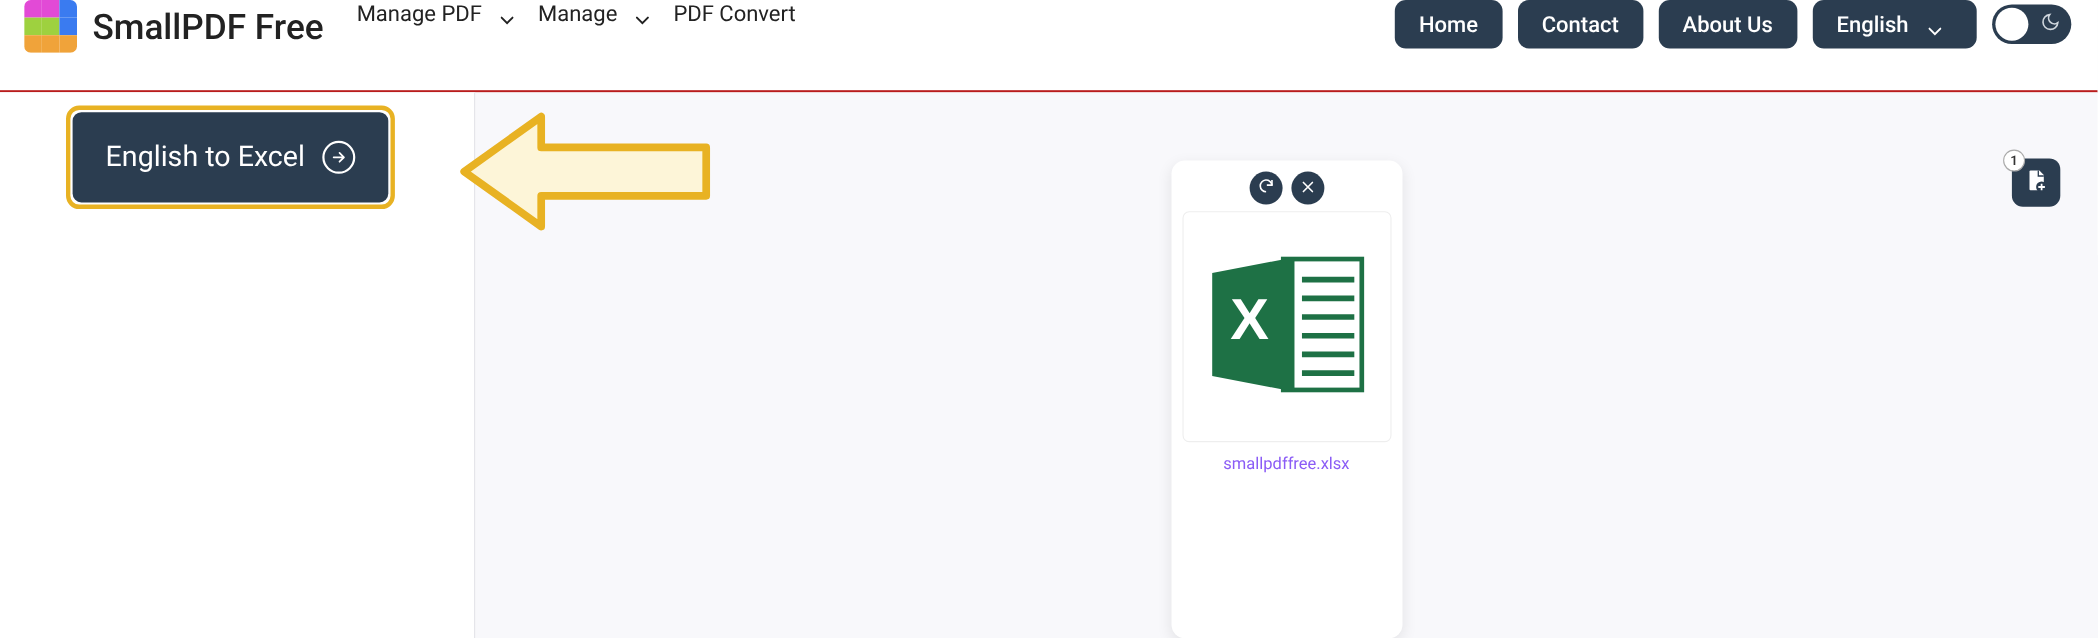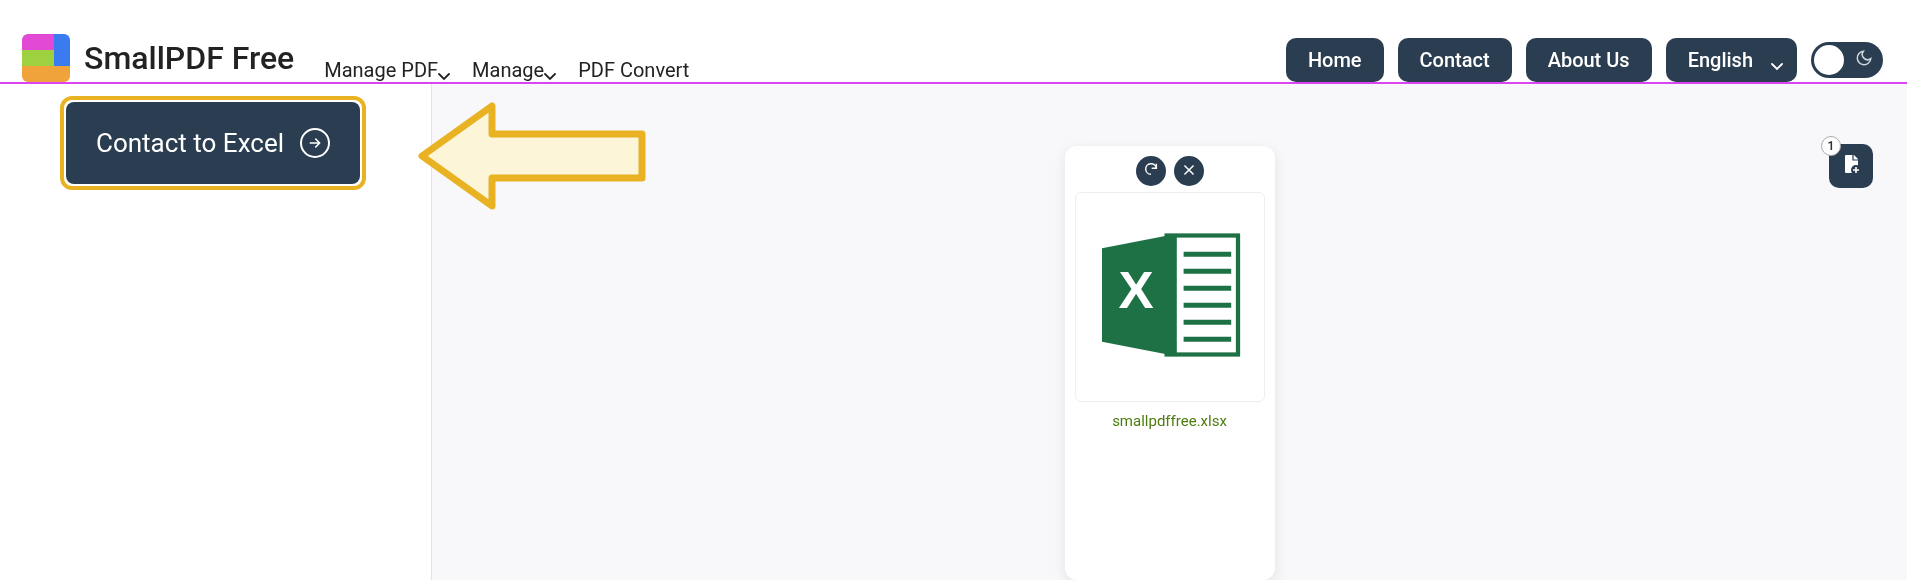--- a/index.html
+++ b/index.html
@@ -7,25 +7,25 @@
     font-family: -apple-system, BlinkMacSystemFont, "Segoe UI", Roboto, Arial, sans-serif;
     background: #fff;
     width: 1907px;
     height: 580px;
     overflow: hidden;
   }
 
   
   .header {
     display: flex;
-    align-items: flex-end;
+    align-items: flex-start;
     height: 84px;
     padding: 0 24px 0 22px;
     background: #fff;
-    border-bottom: 2px solid #d946ef;
+    border-bottom: 2px solid #b91c1c;
   }
   .logo-block {
     display: flex;
     align-items: center;
     gap: 14px;
     margin-right: 30px;
   }
   .logo-grid {
     width: 48px;
     height: 48px;
@@ -46,21 +46,21 @@
     display: flex;
     align-items: center;
     gap: 22px;
   }
   .nav-item {
     font-size: 20px;
     color: #222;
     cursor: pointer;
     display: flex;
     align-items: center;
-    gap: 0;
+    gap: 17px;
   }
   .chev {
     width: 12px; height: 12px;
     display:inline-block;
   }
   .chev svg { width:12px; height:12px; }
 
   .right-block {
     margin-left: auto;
     display: flex;
@@ -73,21 +73,21 @@
     font-size: 20px;
     font-weight: 500;
     padding: 10px 22px;
     border-radius: 10px;
     cursor: pointer;
     display:flex;
     align-items:center;
     gap:10px;
   }
   .lang-select {
-    padding-right: 14px;
+    padding-right: 32px;
     gap: 18px;
   }
   .theme-toggle {
     width: 72px;
     height: 36px;
     border-radius: 20px;
     background: #2b3d50;
     position: relative;
     display:flex;
     align-items:center;
@@ -191,21 +191,21 @@
     background:#fff;
     border:1px solid #eee;
     border-radius:6px;
     display:flex;
     align-items:center;
     justify-content:center;
     margin-bottom:10px;
   }
   .filename {
     font-size:15px;
-    color:#4d7c0f;
+    color:#8b5cf6;
     text-align:center;
   }
 
   .float-badge {
     position:absolute;
     right: 34px;
     top: 60px;
     width:44px;
     height:44px;
     border-radius:10px;
@@ -298,21 +298,21 @@
       </span>
     </div>
   </div>
 </div>
 
 <div class="main">
 
   <div class="sidebar">
     <div class="convert-btn-wrap">
       <div class="convert-btn">
-        <span>Contact to Excel</span>
+        <span>English to Excel</span>
         <span class="arrow-circle">
           <svg width="16" height="16" viewBox="0 0 24 24">
               <path d="M5 12h13M13 6l6 6-6 6" stroke="#fff" stroke-width="2.4" fill="none" stroke-linecap="round" stroke-linejoin="round"></path>
             </svg>
         </span>
       </div>
     </div>
   </div>
 
   <div class="content">

